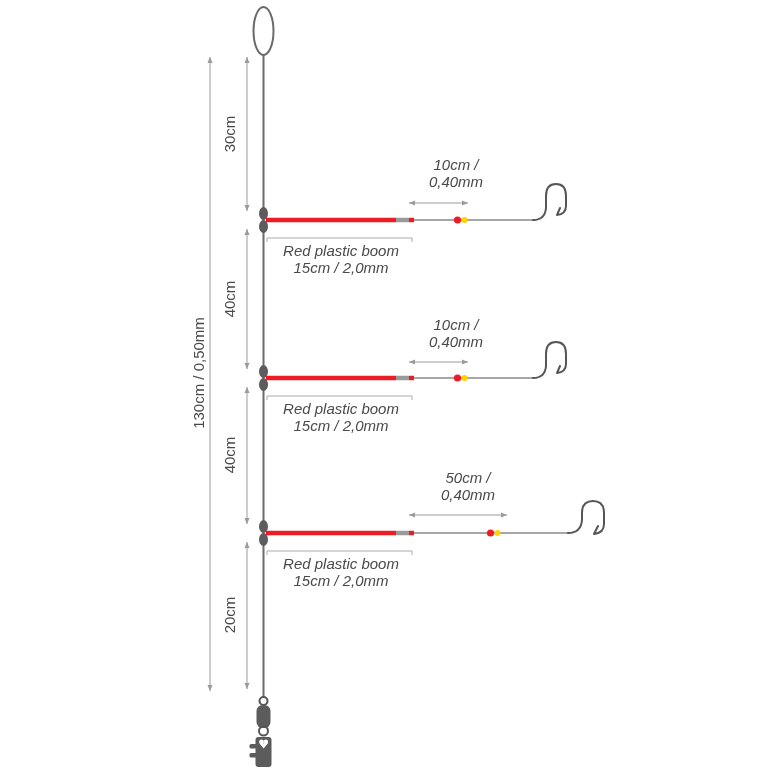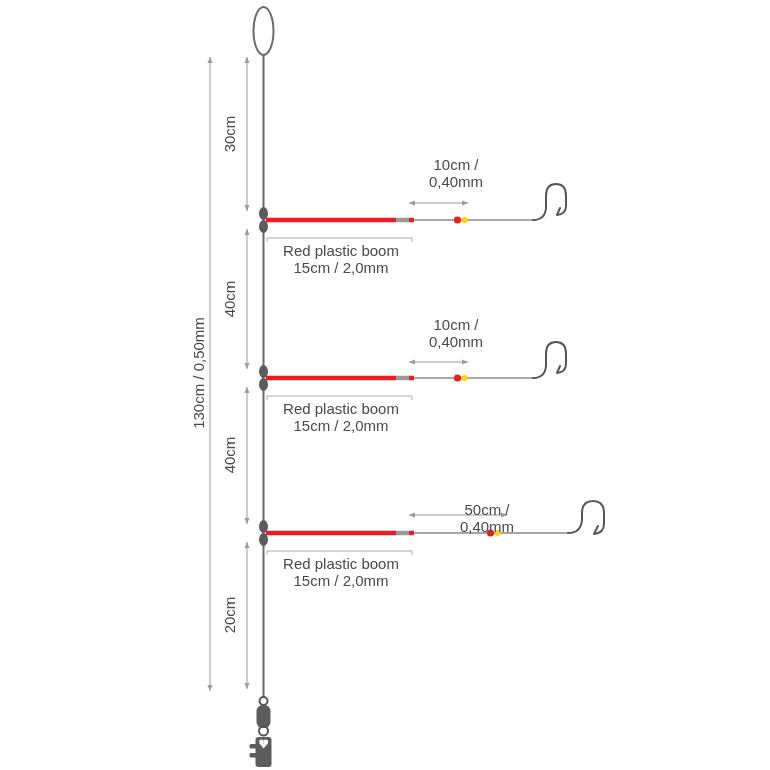--- a/index.html
+++ b/index.html
@@ -6,21 +6,21 @@
   .canvas{
     position:relative;width:770px;height:770px;background:#ffffff;overflow:hidden;
     font-family:"Liberation Sans",sans-serif;color:var(--text-gray,#4a4a4a);
   }
   .canvas svg{position:absolute;left:0;top:0;}
   .lbl{
     position:absolute;font-size:15px;line-height:17px;text-align:center;
     color:var(--text-gray,#4a4a4a);white-space:nowrap;
   }
   .lbl.rot{transform:translate(-50%,-50%) rotate(-90deg);transform-origin:center center;}
-  .lbl.ctr{transform:translate(-50%,0);}
+  .lbl.ctr{transform:translate(-50%,0);font-style:italic;}
   .dimline{stroke:var(--dim-gray,#9b9b9b);stroke-width:1;}
   .thinline{stroke:#ababab;stroke-width:1;}
   .mainline{stroke:var(--wire-gray,#6b6b6b);stroke-width:2;fill:none;}
   .leader{stroke:#8a8a8a;stroke-width:1.6;fill:none;}
   .boom{stroke:var(--boom-red,#ed1c24);stroke-width:4.5;}
   .sleeve{stroke:#9a9a9a;stroke-width:4.5;}
   .hook{stroke:#565656;stroke-width:2;fill:none;stroke-linecap:round;stroke-linejoin:round;}
   .hw{fill:#5c5c5c;}
   .hw-outline{stroke:#565656;stroke-width:2;fill:none;}
 </style>
@@ -133,21 +133,21 @@
 
   <div class="lbl ctr" style="left:456px;top:316px;">
     <div>10cm /</div>
     <div>0,40mm</div>
   </div>
   <div class="lbl ctr" style="left:341px;top:400px;">
     <div>Red plastic boom</div>
     <div>15cm / 2,0mm</div>
   </div>
 
-  <div class="lbl ctr" style="left:487px;top:469px;margin-top:32px;">
+  <div class="lbl ctr" style="left:468px;top:469px;">
     <div>50cm /</div>
     <div>0,40mm</div>
   </div>
   <div class="lbl ctr" style="left:341px;top:555px;">
     <div>Red plastic boom</div>
     <div>15cm / 2,0mm</div>
   </div>
 
 </div>
 

